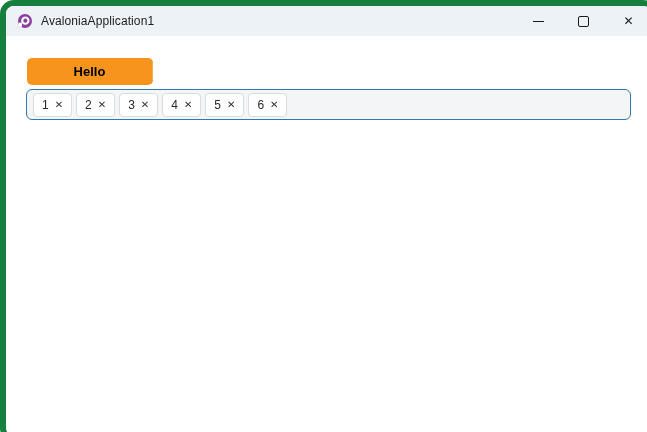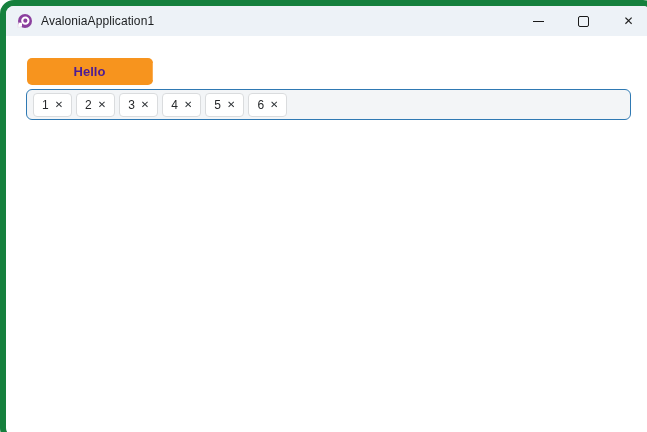--- a/index.html
+++ b/index.html
@@ -46,21 +46,21 @@
   
   .tabstrip{
     position:absolute;left:21px;top:52px;
     width:126px;height:27px;
     background:#F7941E;
     border-radius:5px;
     display:flex;align-items:center;
   }
   .tab{
     flex:1;text-align:center;
-    color:#4c1d95;font-weight:bold;font-size:13px;
+    color:#000000;font-weight:bold;font-size:13px;
     line-height:27px;
   }
   .tab-divider{
     width:1px;height:17px;background:#FAAE55;flex:0 0 auto;
   }
 
   
   .tagsbox{
     position:absolute;left:20px;top:83px;
     width:605px;height:31px;

